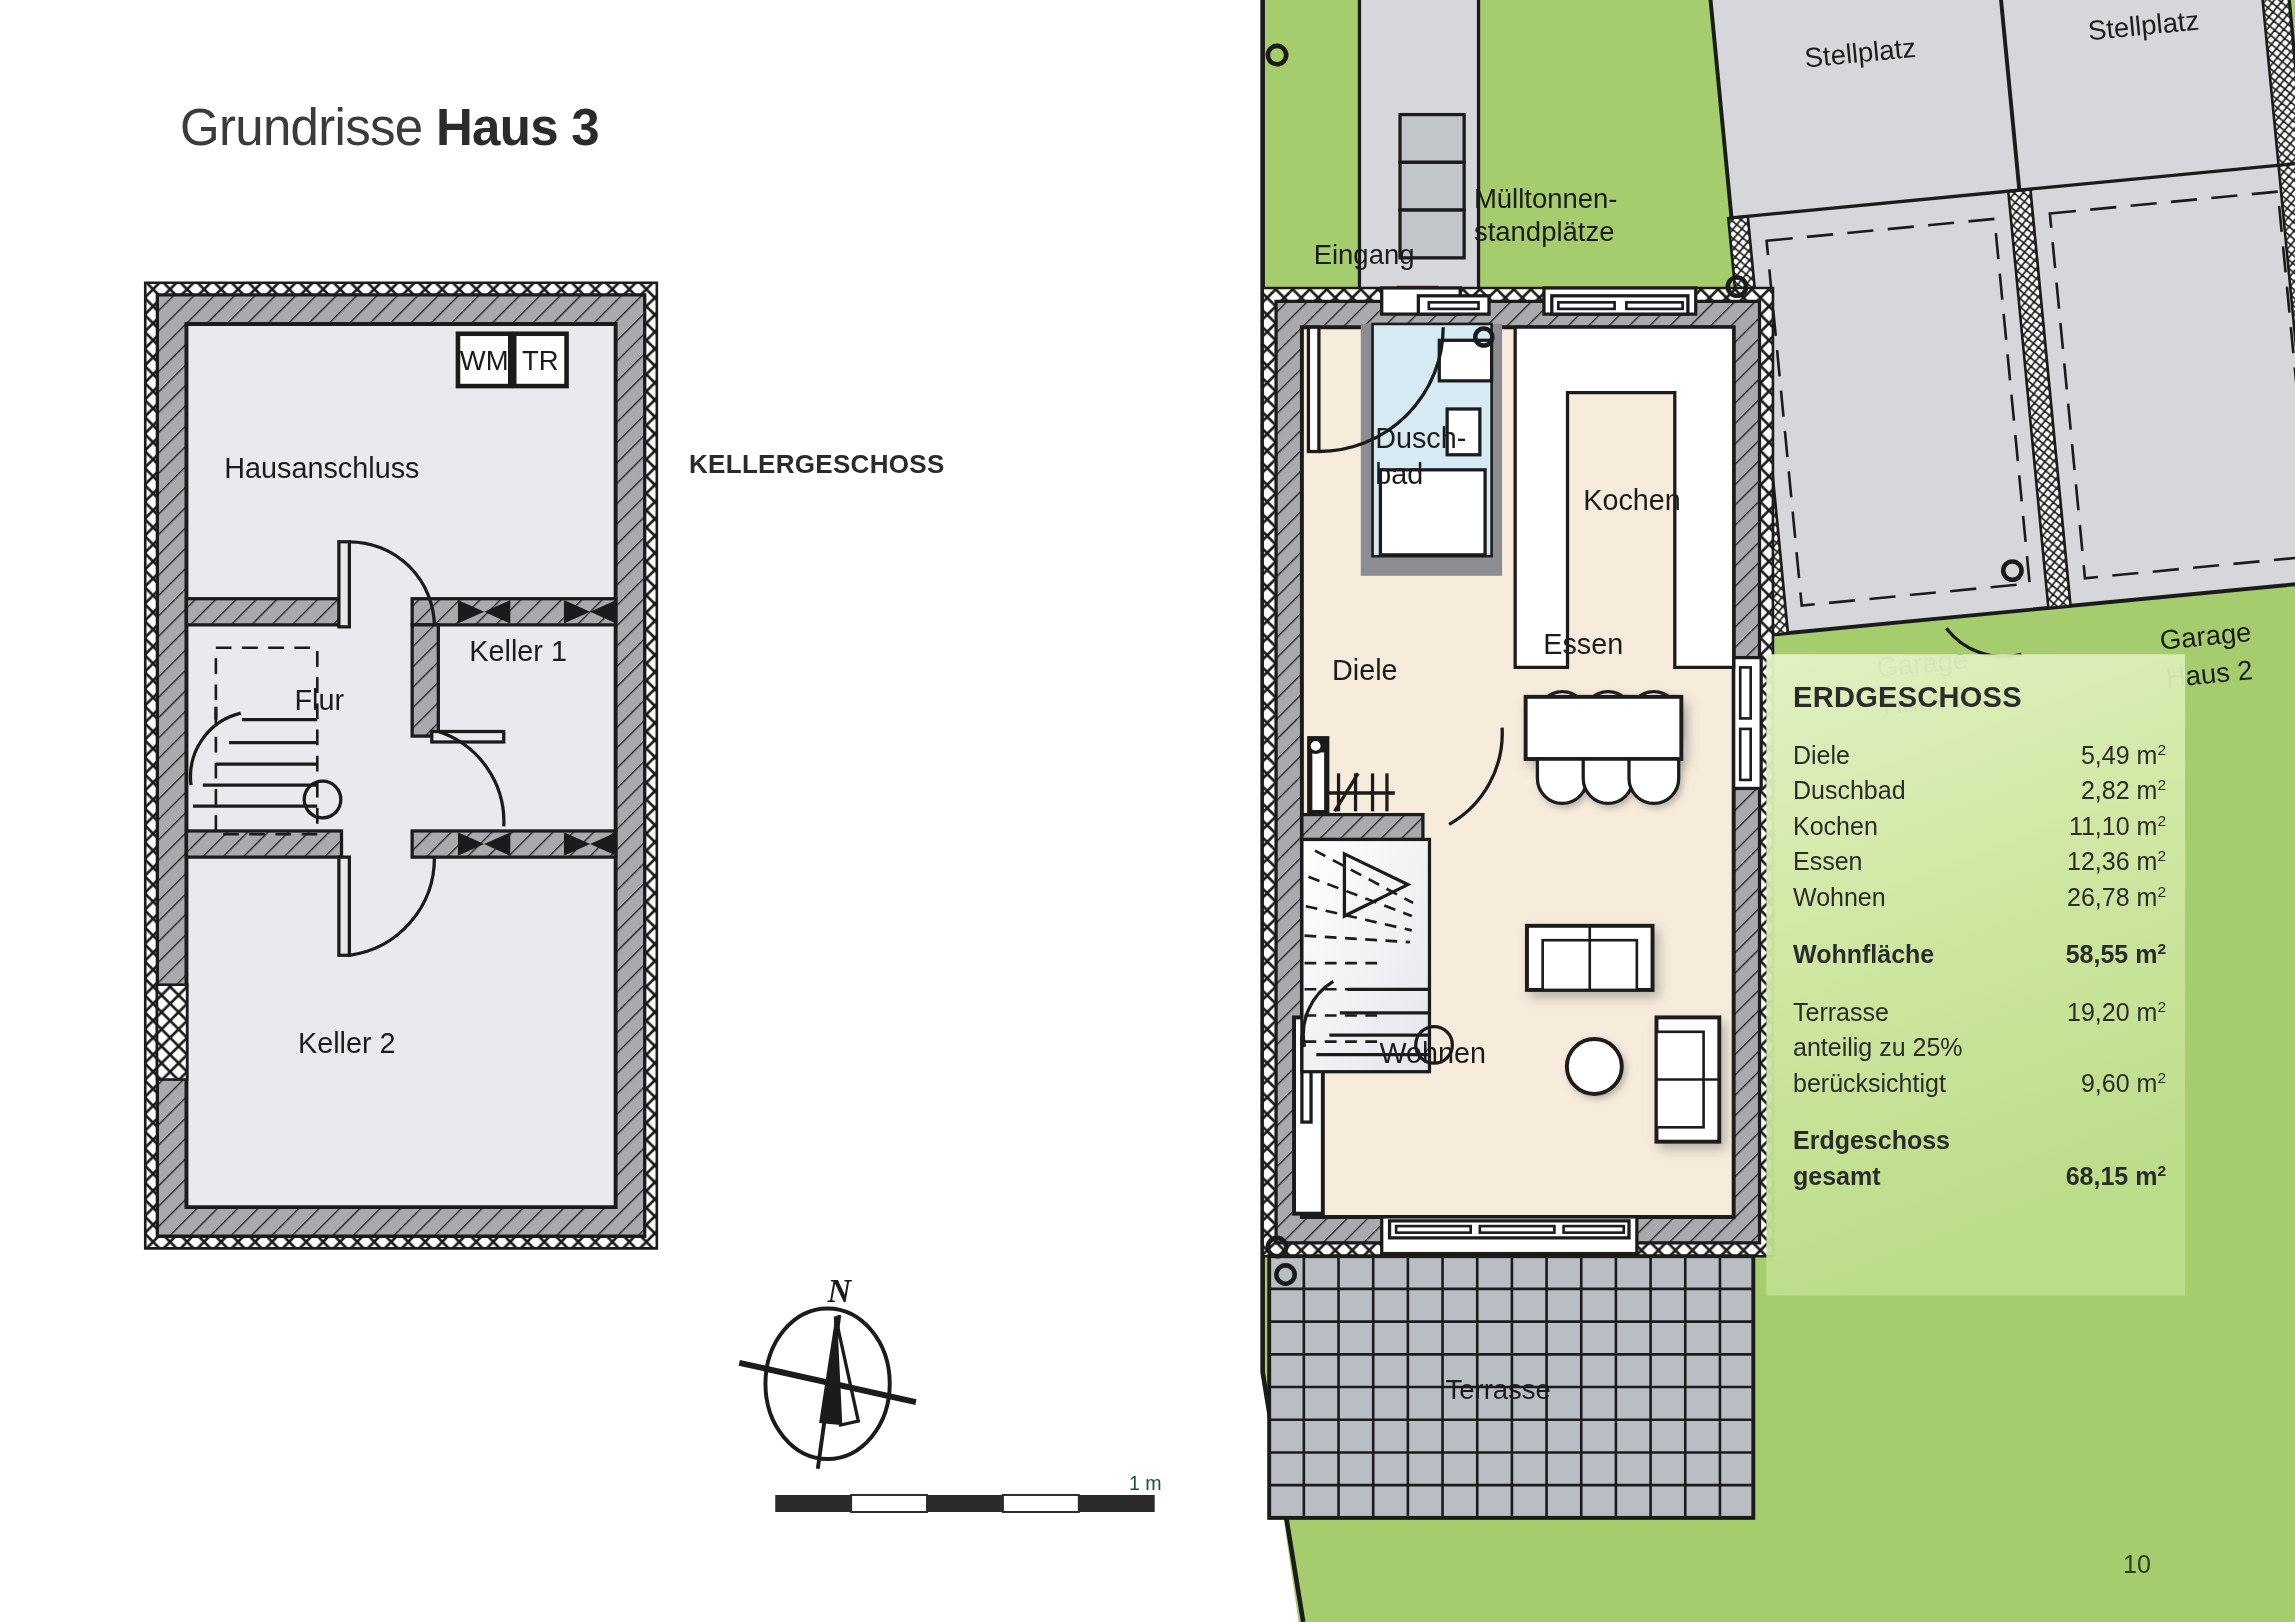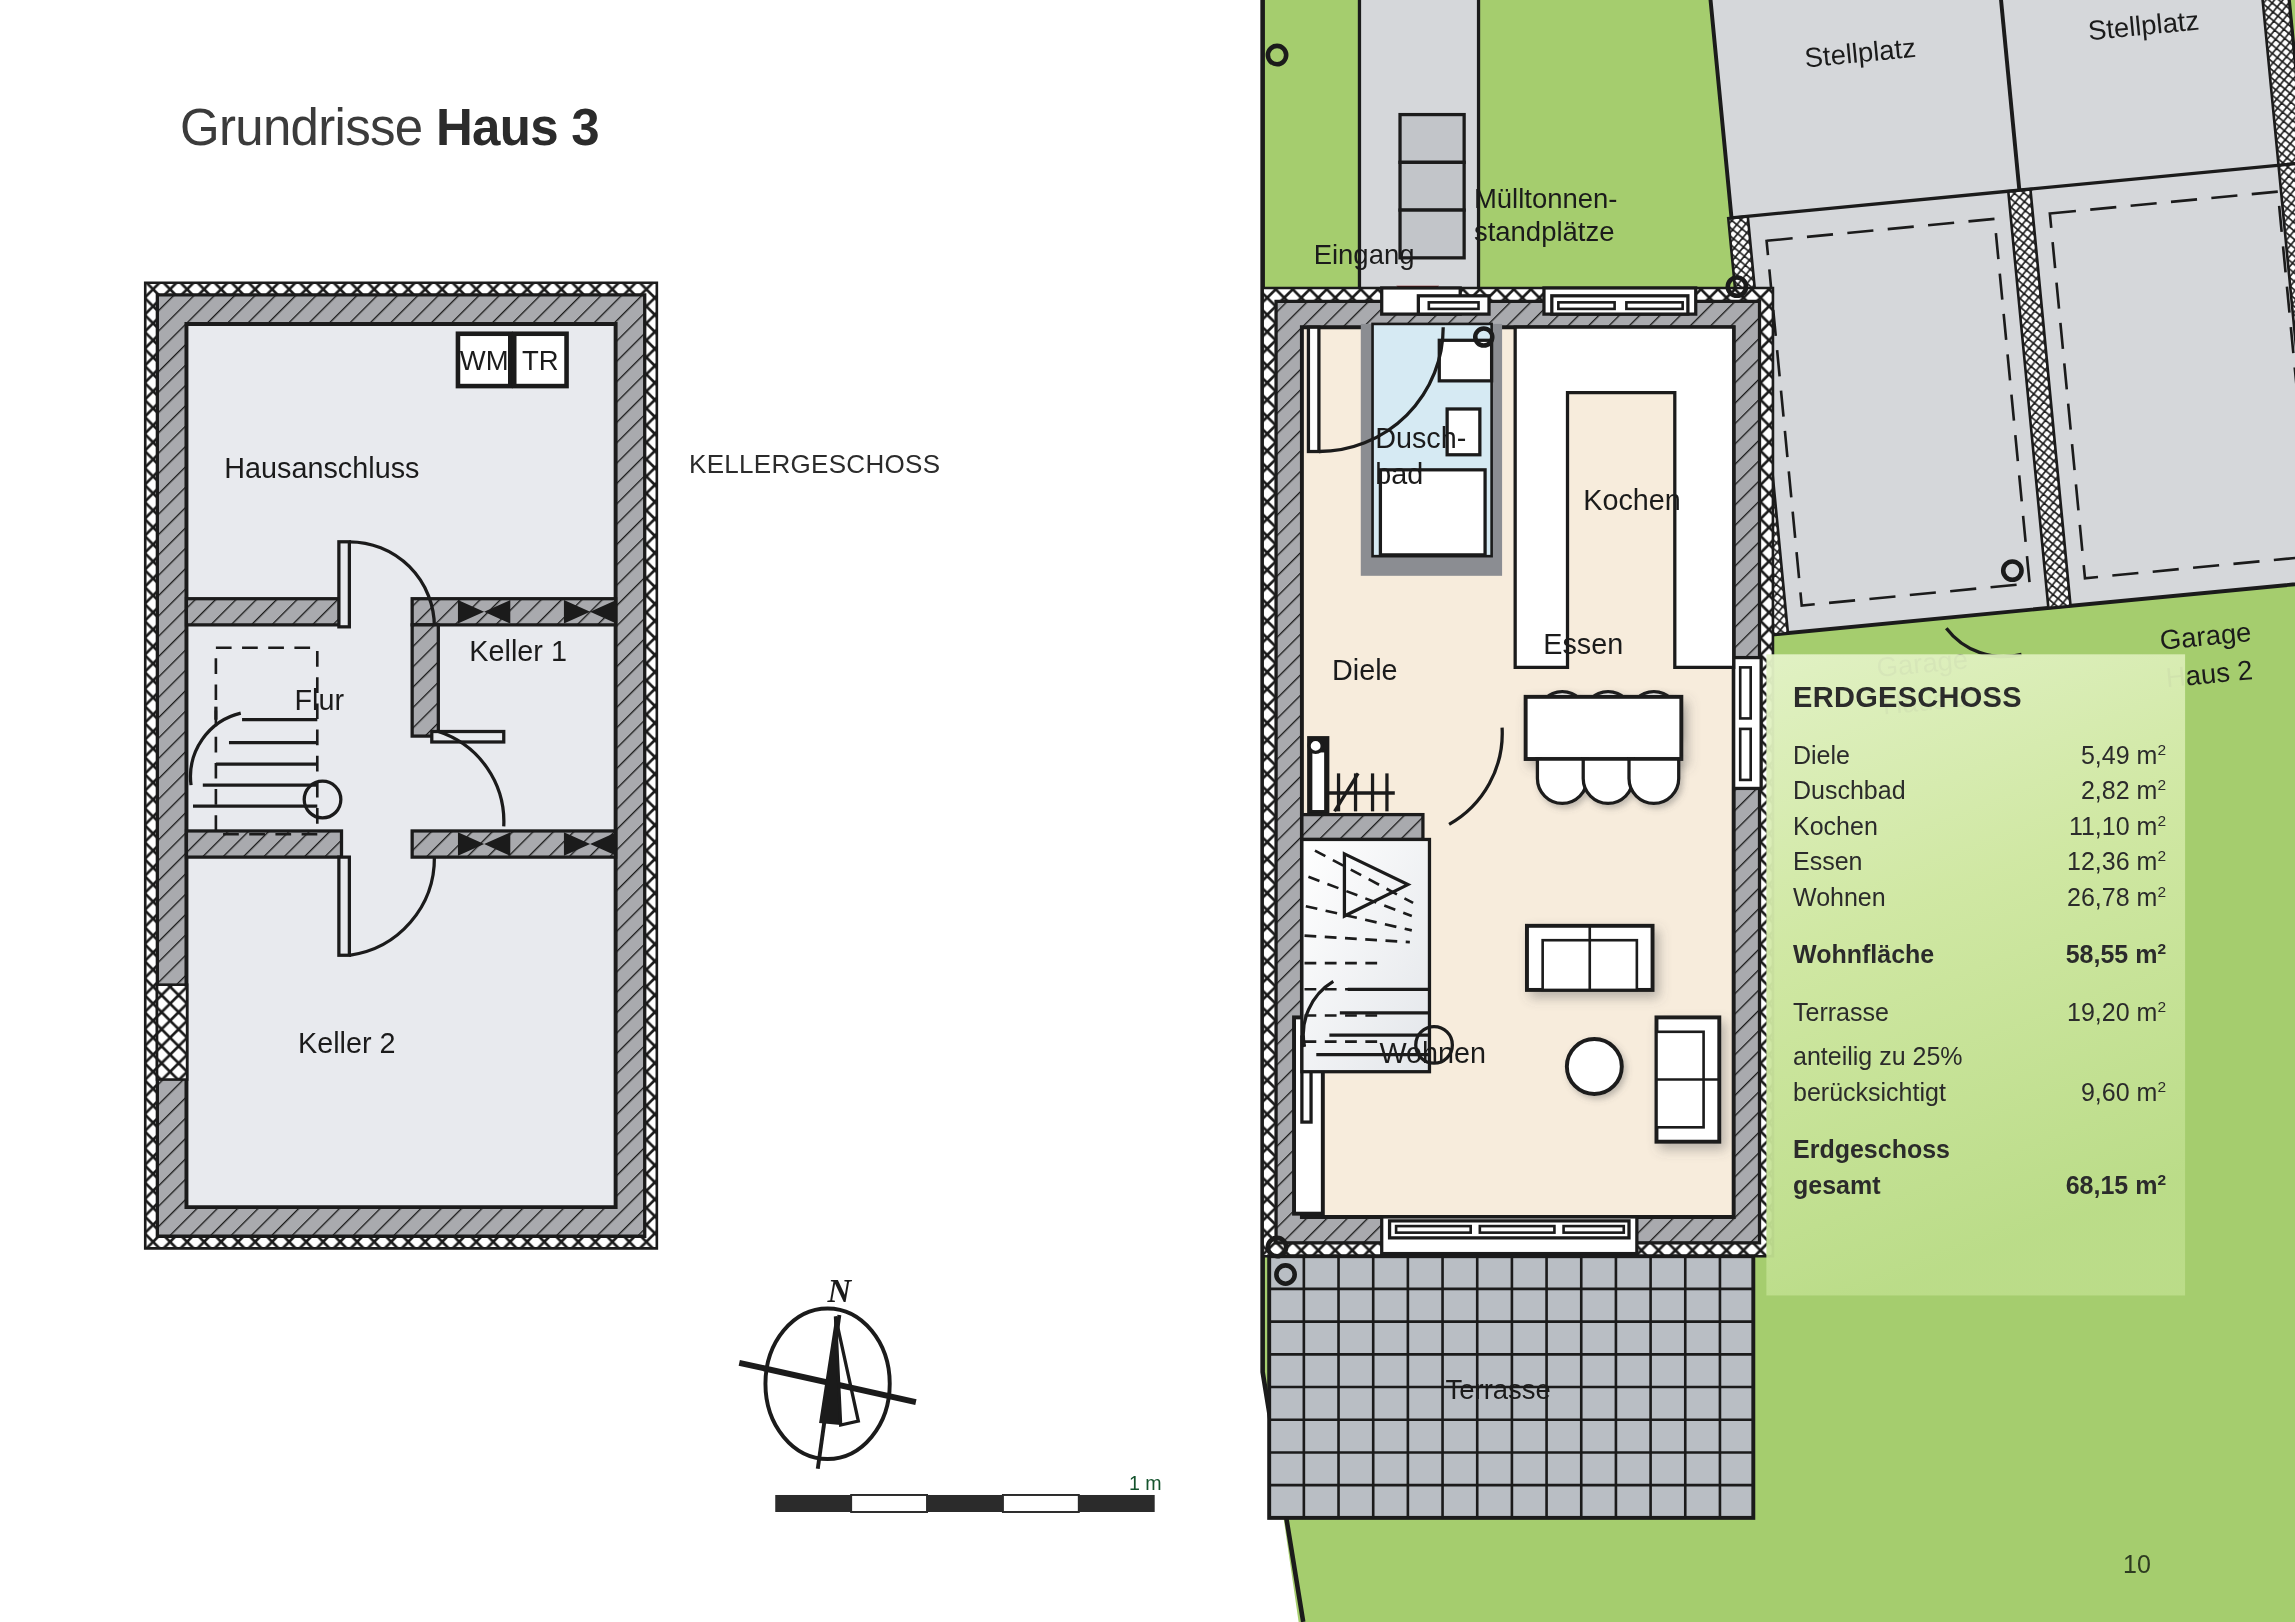--- a/index.html
+++ b/index.html
@@ -20,21 +20,21 @@
     color: #3b3b3b;
     letter-spacing: -0.7px;
     white-space: nowrap;
     margin-left: 21px;
   }
   .page-title .t-light { font-weight: 300; }
   .page-title .t-bold { font-weight: bold; color: #2b2b2b; }
 
   .floor-caption {
     position: absolute;
-    font-weight: normal;
+    font-weight: bold;
     color: #2b2b2b;
     letter-spacing: 0.3px;
     white-space: nowrap;
   }
   #kg-caption {
     left: 689px; top: 449px;
     font-size: 26px;
   }
 
   .svg-layer {
@@ -64,21 +64,20 @@
     line-height: 1.42;
     white-space: nowrap;
   }
   .tbl-row .lbl { text-align: left; }
   .tbl-row .val { text-align: right; }
   .tbl-row.bold { font-weight: bold; }
   .tbl-gap { height: 22px; }
   .tbl-note {
     font-size: 25px;
     line-height: 1.42;
-    margin-top: 9px;
   }
   sup { font-size: 0.62em; vertical-align: super; }
 
   #page-number {
     position: absolute;
     left: 2123px; top: 1518px;
     font-size: 25px;
     color: #2d3b20;
     margin-top: 32px;
   }

